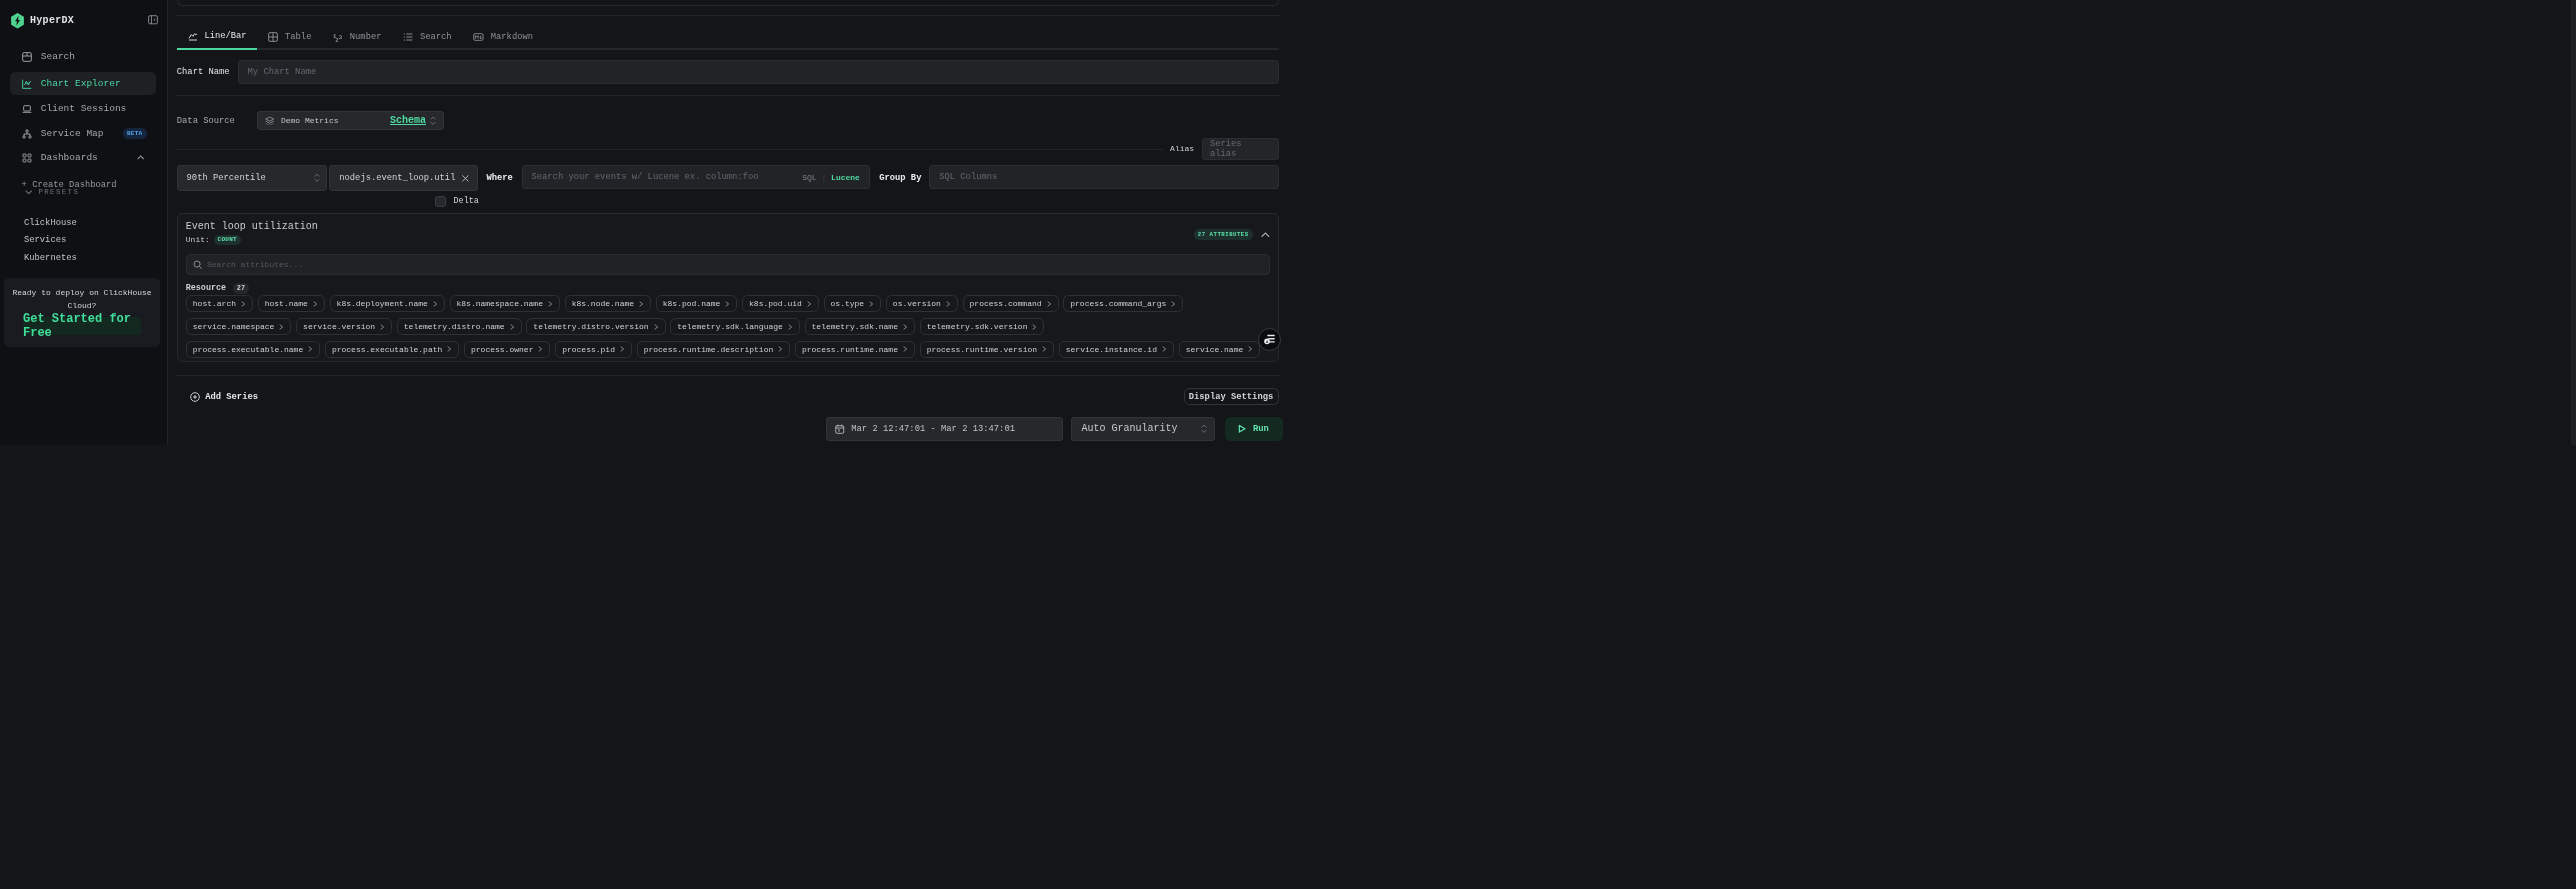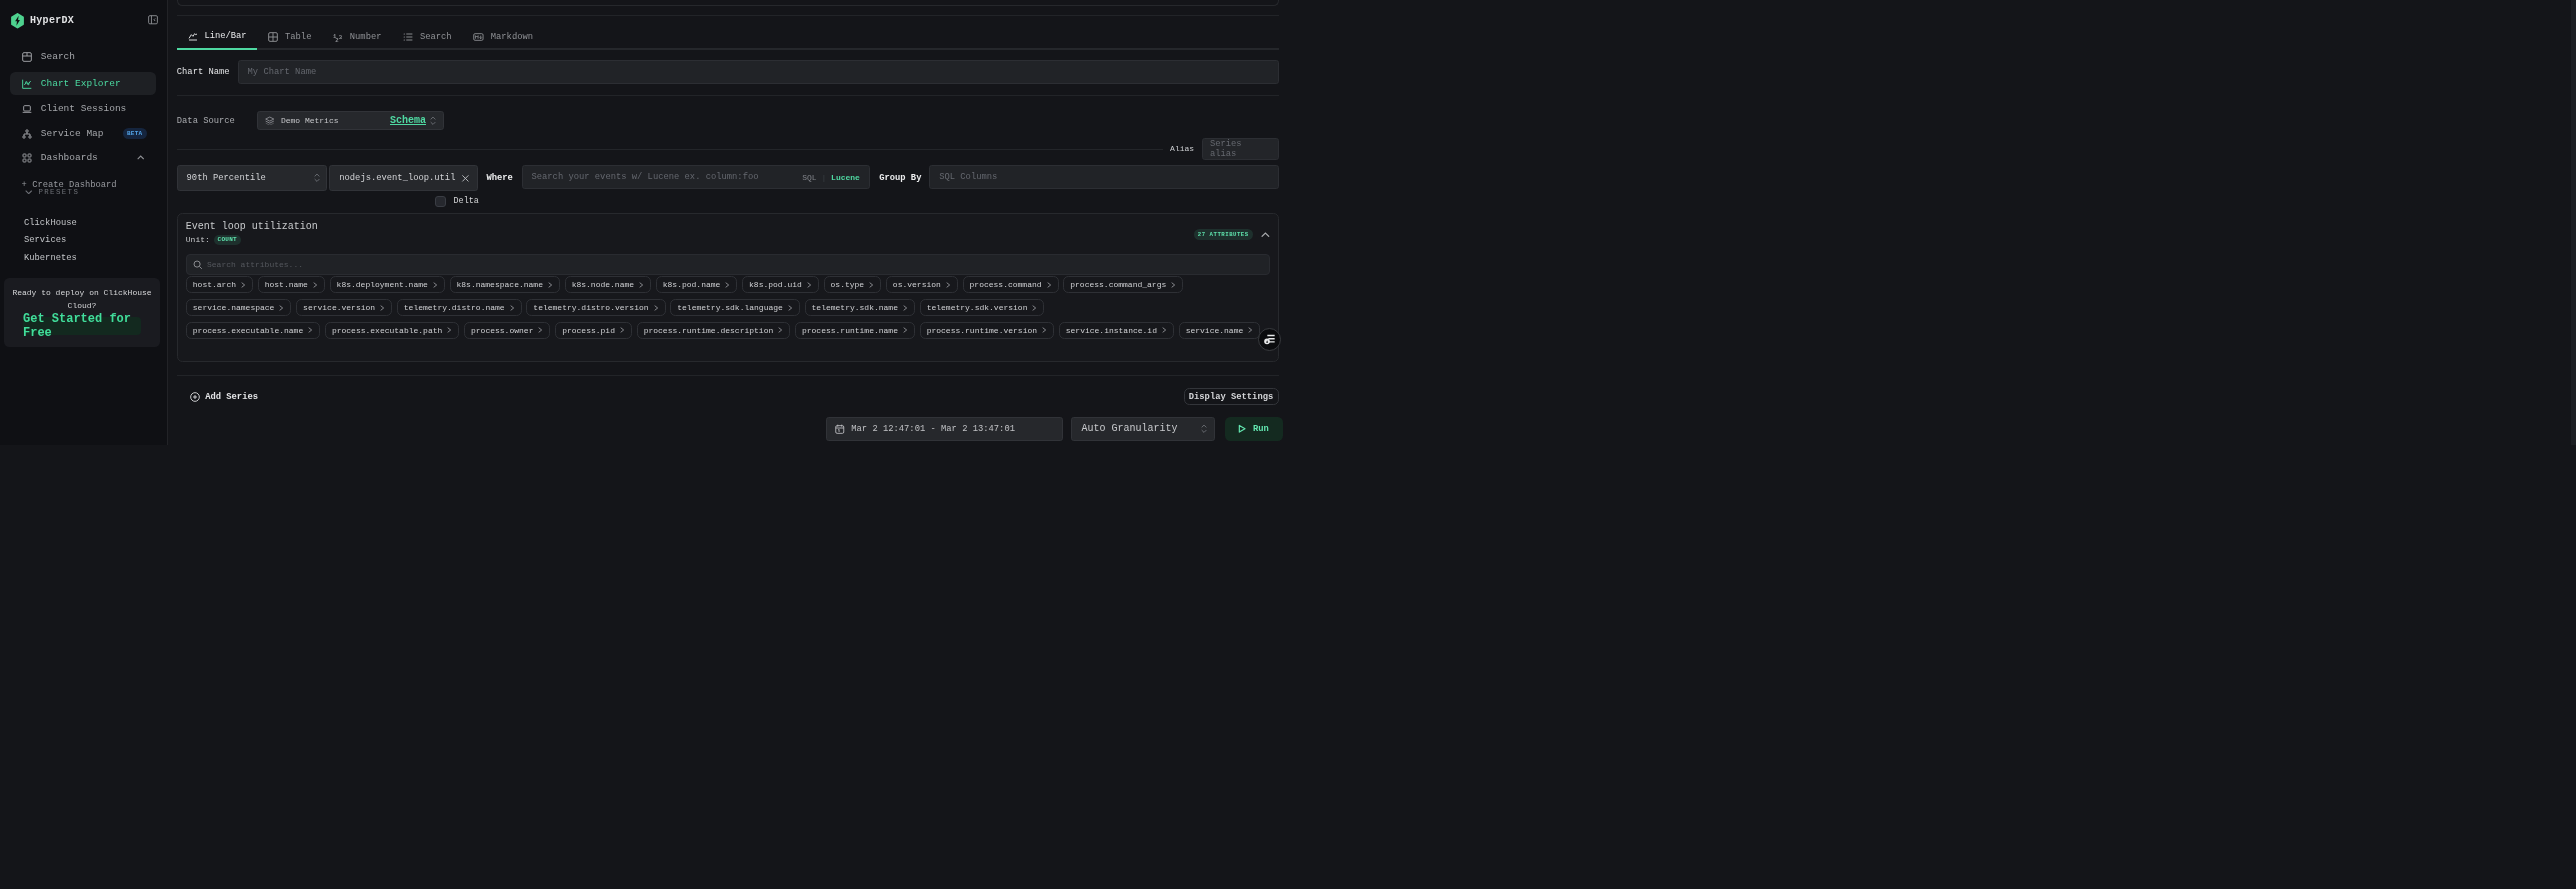--- a/index.html
+++ b/index.html
@@ -303,20 +303,24 @@
           <path d="M1 7 L6.5 1.5 L12 7"></path>
         </svg>
     </div>
     <div id="attr-search">
       <svg width="9.5" height="9.5" viewBox="0 0 14 14" fill="none" stroke="#8f9196" stroke-width="1.4">
         <circle cx="6" cy="6" r="4.5"></circle>
           <path d="M9.5 9.5 L13 13"></path>
       </svg>
       <span>Search attributes...</span>
     </div>
+    <div id="resource-row">
+        <span class="t">Resource</span>
+        <span class="badge">27</span>
+      </div>
     <div class="chips" id="chips1">
         <div class="chip">host.arch<svg width="6" height="6" viewBox="0 0 9 9" fill="none" stroke="#8f9196" stroke-width="1.4">
             <path d="M2.5 1 L7 4.5 L2.5 8"></path>
           </svg></div>
         <div class="chip">host.name<svg width="6" height="6" viewBox="0 0 9 9" fill="none" stroke="#8f9196" stroke-width="1.4">
             <path d="M2.5 1 L7 4.5 L2.5 8"></path>
           </svg></div>
         <div class="chip">k8s.deployment.name<svg width="6" height="6" viewBox="0 0 9 9" fill="none" stroke="#8f9196" stroke-width="1.4">
             <path d="M2.5 1 L7 4.5 L2.5 8"></path>
           </svg></div>

